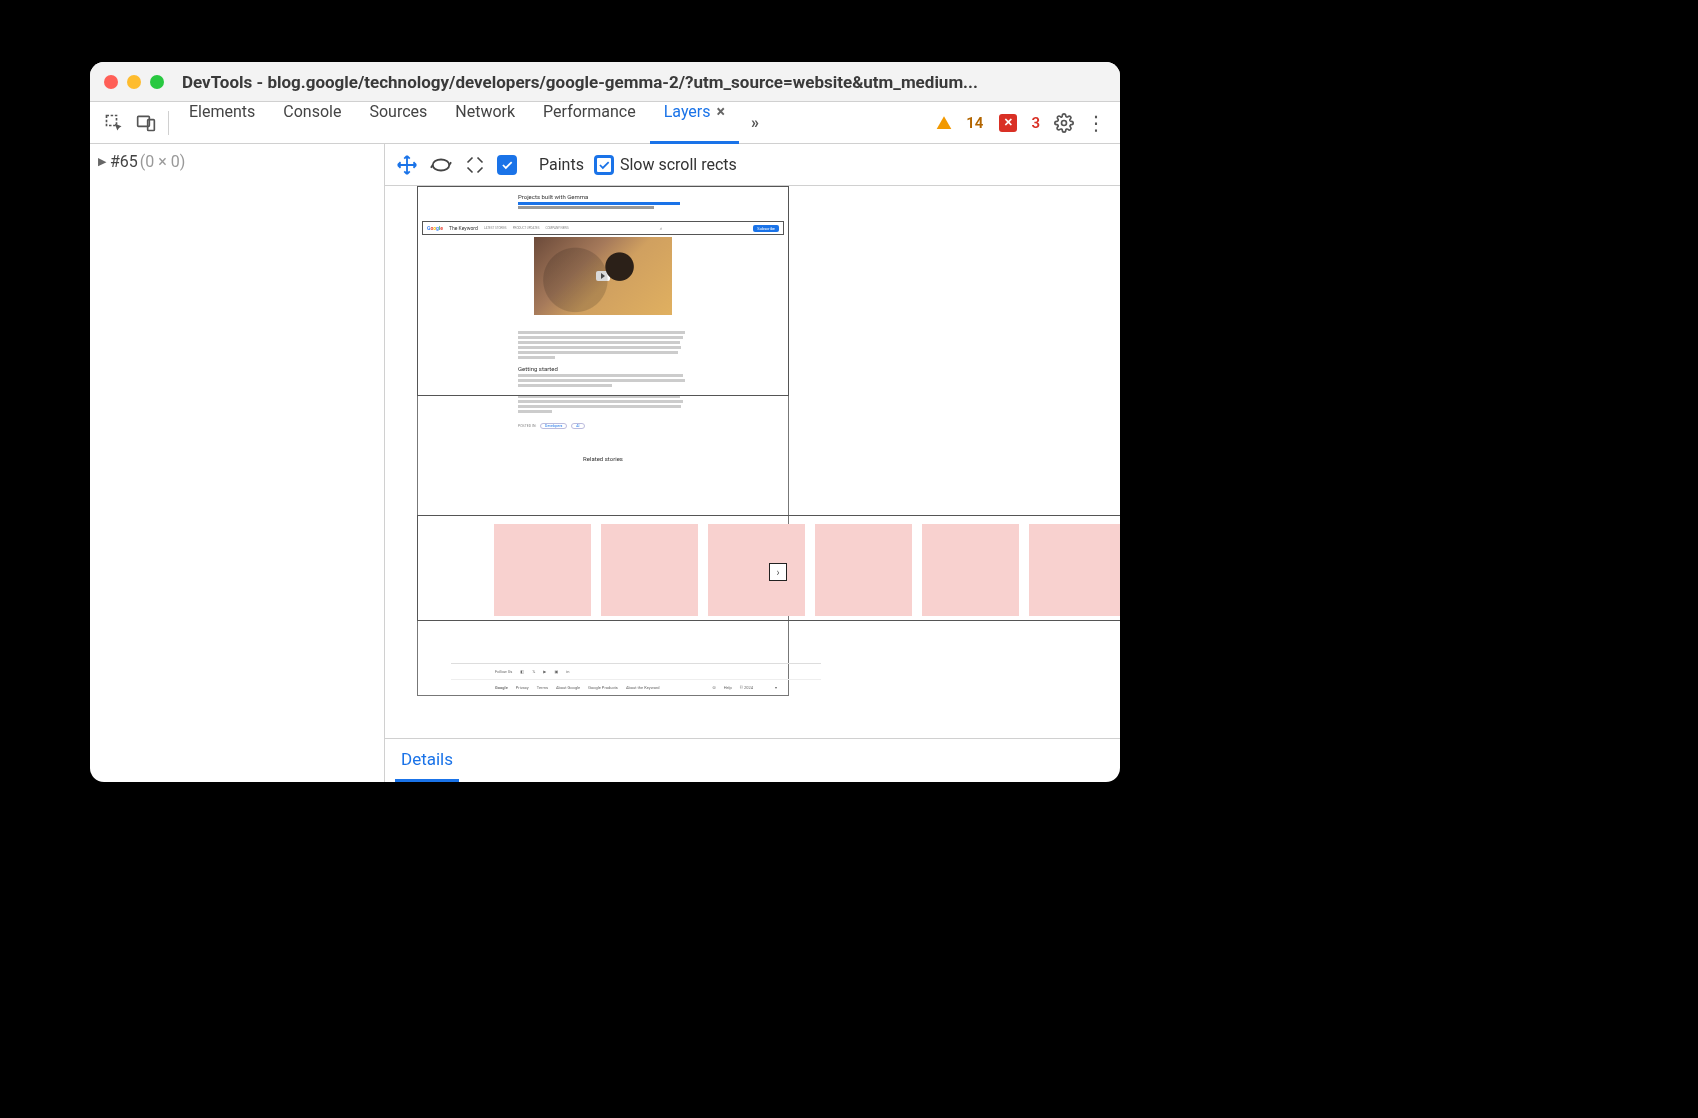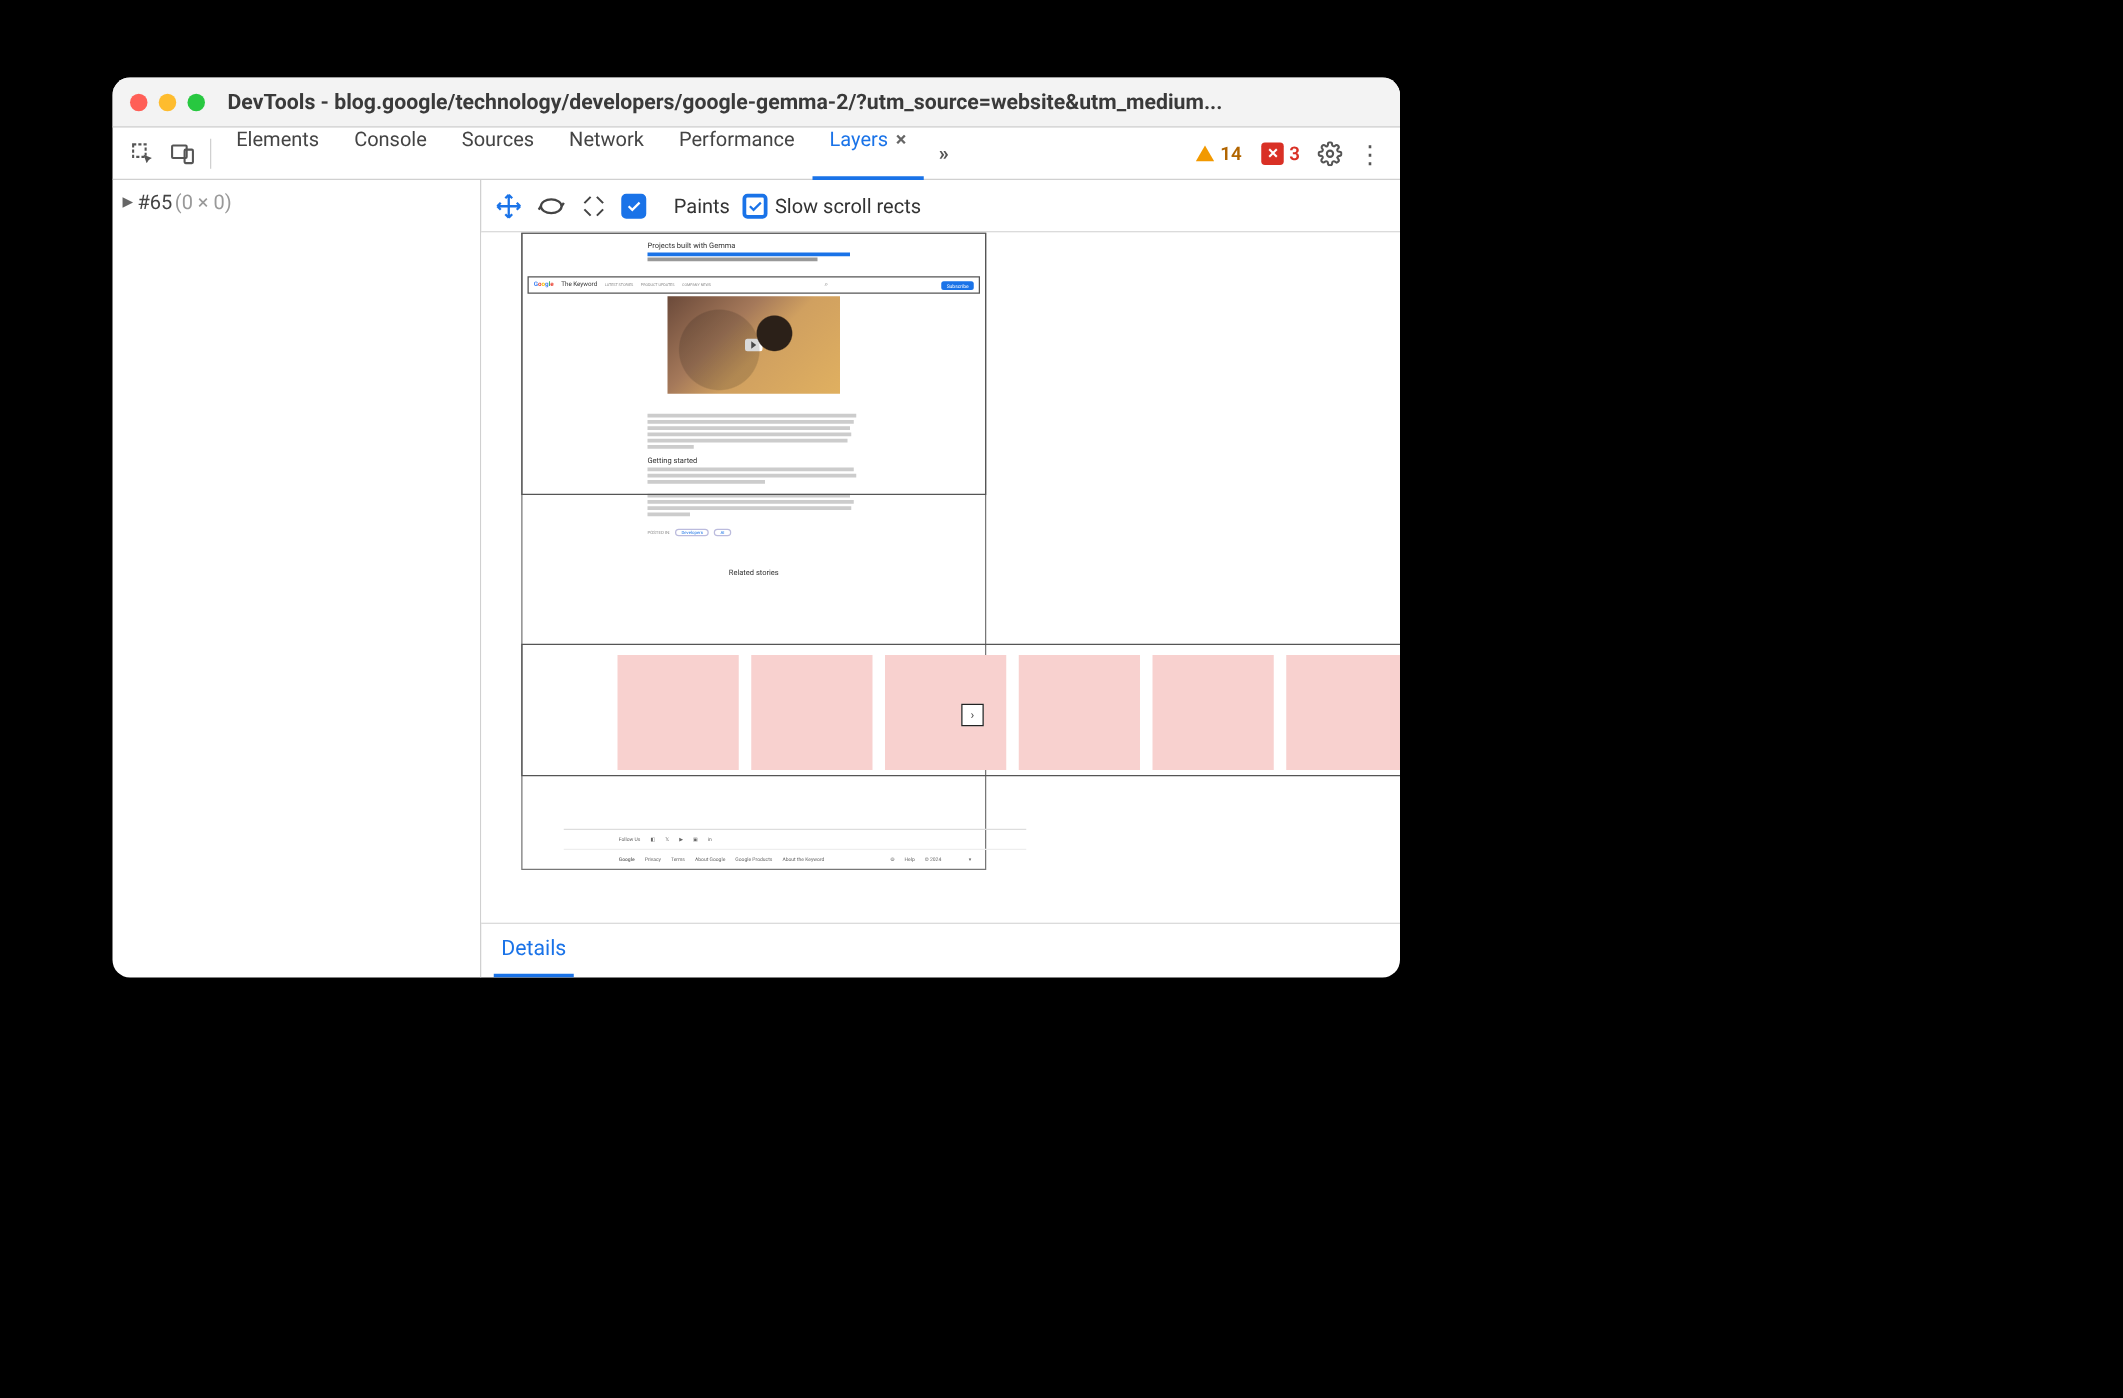--- a/index.html
+++ b/index.html
@@ -33,21 +33,21 @@
     display:flex; align-items:center; padding: 0 8px;
     font-size: 16px; color:#444;
   }
   .tabstrip .icon-btn { width:32px; height:32px; display:flex; align-items:center; justify-content:center; color:#555; }
   .tabstrip .sep { width:1px; height:24px; background:#d0d0d0; margin:0 6px; }
   .tabstrip .tab { padding: 0 14px; height:100%; display:flex; align-items:flex-start; cursor:pointer; position:relative; }
   .tabstrip .tab.active { color:#1a73e8; }
   .tabstrip .tab.active::after { content:""; position:absolute; left:0;right:0;bottom:-1px; height:3px; background:#1a73e8; }
   .tabstrip .tab .close { margin-left:6px; font-weight:bold; color:#666; }
   .tabstrip .spacer{flex:1;}
-  .warn { display:flex; align-items:center; gap:4px; margin: 0 8px; font-size:15px; font-weight:600;}
+  .warn { display:flex; align-items:center; gap:14px; margin: 0 8px; font-size:15px; font-weight:600;}
   .warn.warning{color:#b26500;}
   .warn.error{color:#d93025;}
   .warn svg{width:16px;height:16px;}
   .err-badge{background:#d93025;color:#fff;width:18px;height:18px;display:flex;align-items:center;justify-content:center;font-size:11px;font-weight:bold;border-radius:3px;}
 
   
   .body { flex:1; display:flex; min-height:0; }
   .sidebar {
     width: 295px; border-right:1px solid #d0d0d0;
     font-size: 16px; color:#444; padding:6px 4px;

